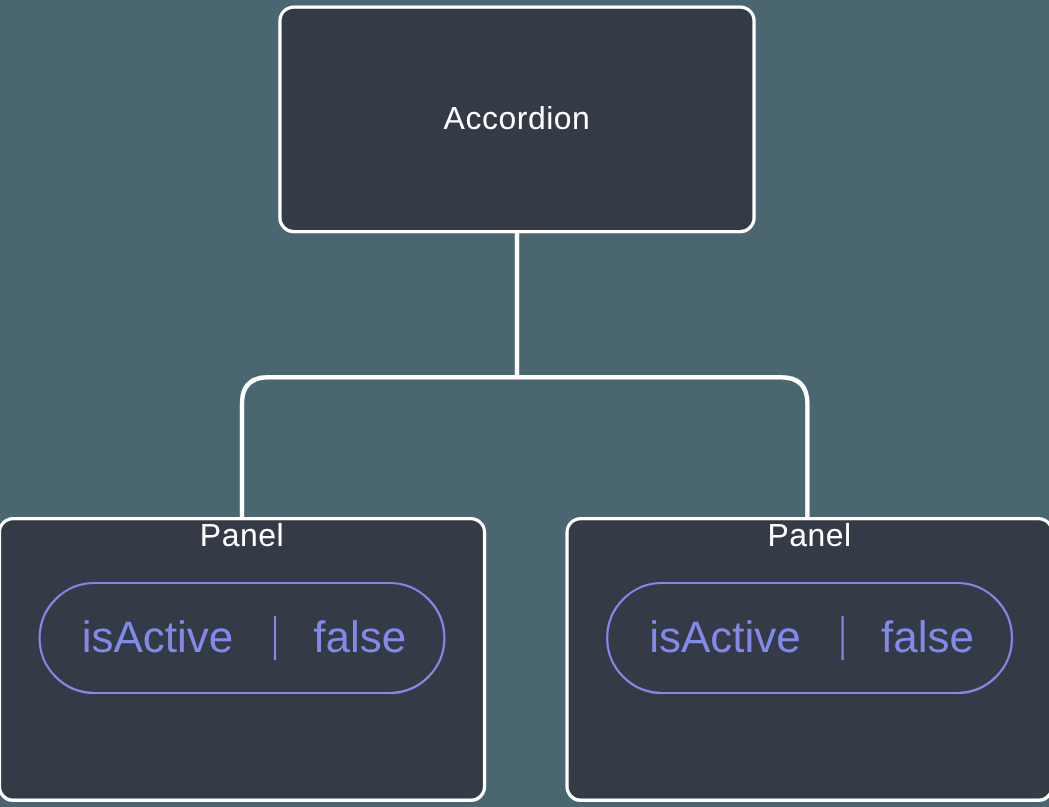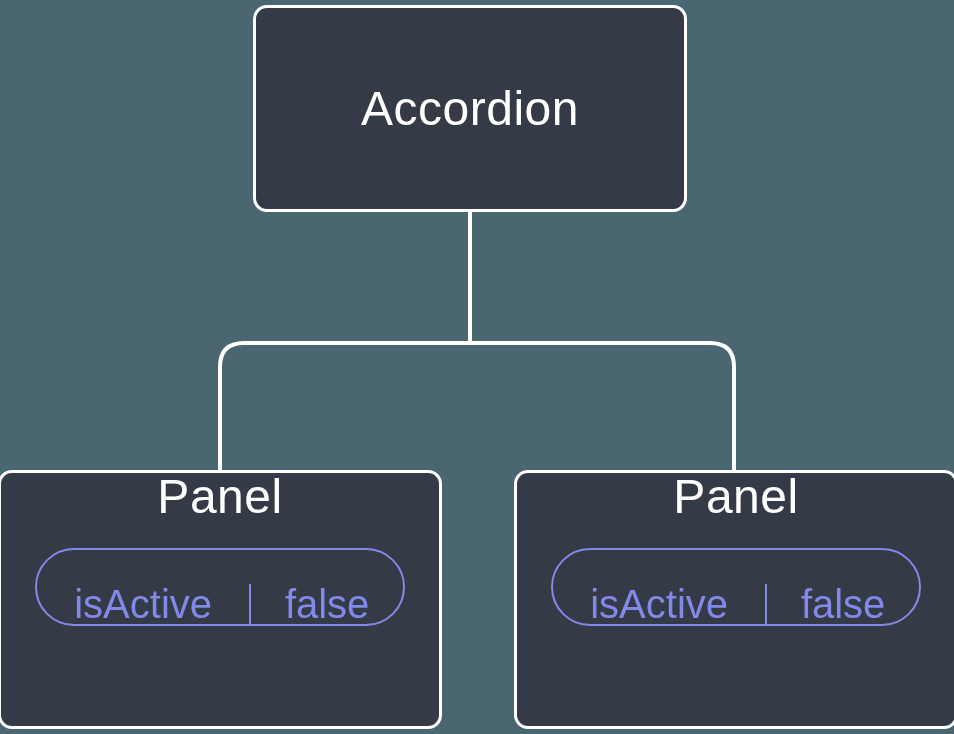--- a/index.html
+++ b/index.html
@@ -36,46 +36,46 @@
     left: 253px;
     top: 5px;
     width: 434px;
     height: 207px;
     display: flex;
     align-items: center;
     justify-content: center;
   }
   .node-label {
     color: #FFFFFF;
-    font-size: 48px;
+    font-size: 29px;
     font-weight: 500;
     letter-spacing: 0.5px;
     line-height: 1;
   }
   .node-panel {
     top: 470px;
     width: 444px;
     height: 259px;
     display: flex;
     flex-direction: column;
     align-items: center;
   }
   .node-panel-left  { left: -2px; }
   .node-panel-right { left: 514px; }
   .panel-label {
   }
   .state-pill {
     box-sizing: border-box;
     margin-top: 27px;
     width: 370px;
-    height: 78px;
+    height: 102px;
     border: 2px solid #8389E8;
     border-radius: 51px;
     display: flex;
-    align-items: flex-end;
+    align-items: center;
     overflow: hidden;
   }
   .pill-cell {
     display: flex;
     align-items: center;
     justify-content: center;
     color: #8389E8;
     font-size: 40px;
     line-height: 1;
   }

